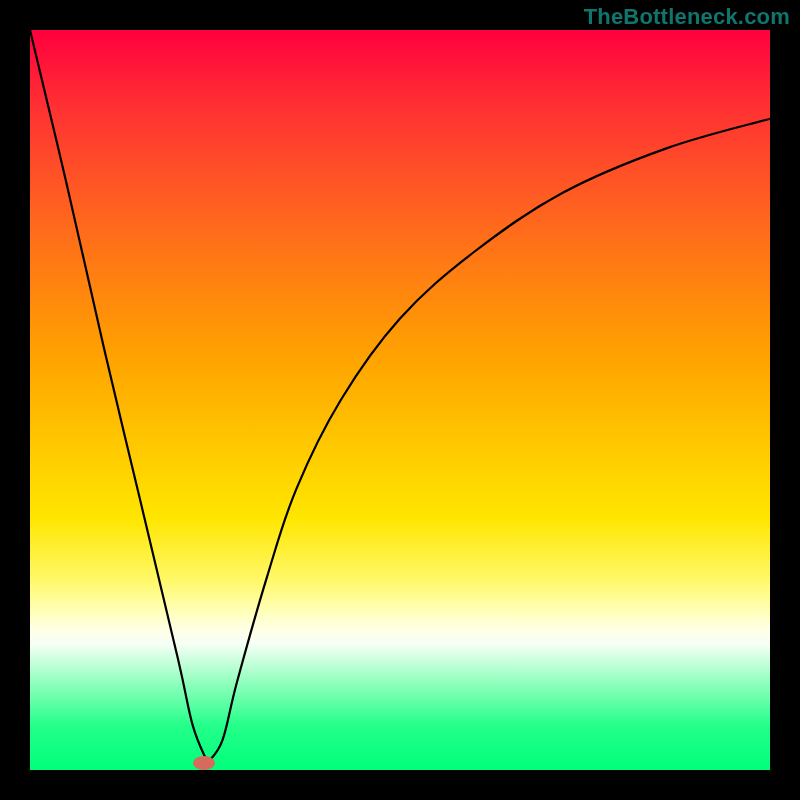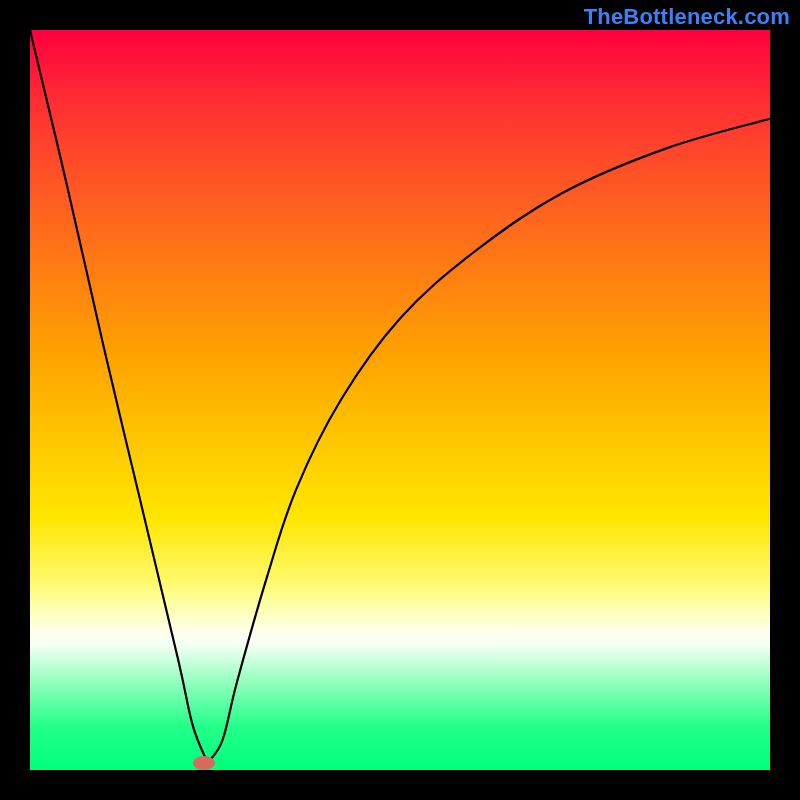--- a/index.html
+++ b/index.html
@@ -54,21 +54,21 @@
     height: 14px;
     border-radius: 50%;
     background: #d66a5e;
   }
   .watermark {
     position: absolute;
     top: 4px;
     right: 10px;
     font-size: 22px;
     font-weight: 600;
-    color: #3b82f6;
+    color: #0f766e;
     letter-spacing: 0.2px;
     user-select: none;
   }
 </style>
 </head>
 <body>
 
 <div class="frame">
 
   <div class="plot-area">

